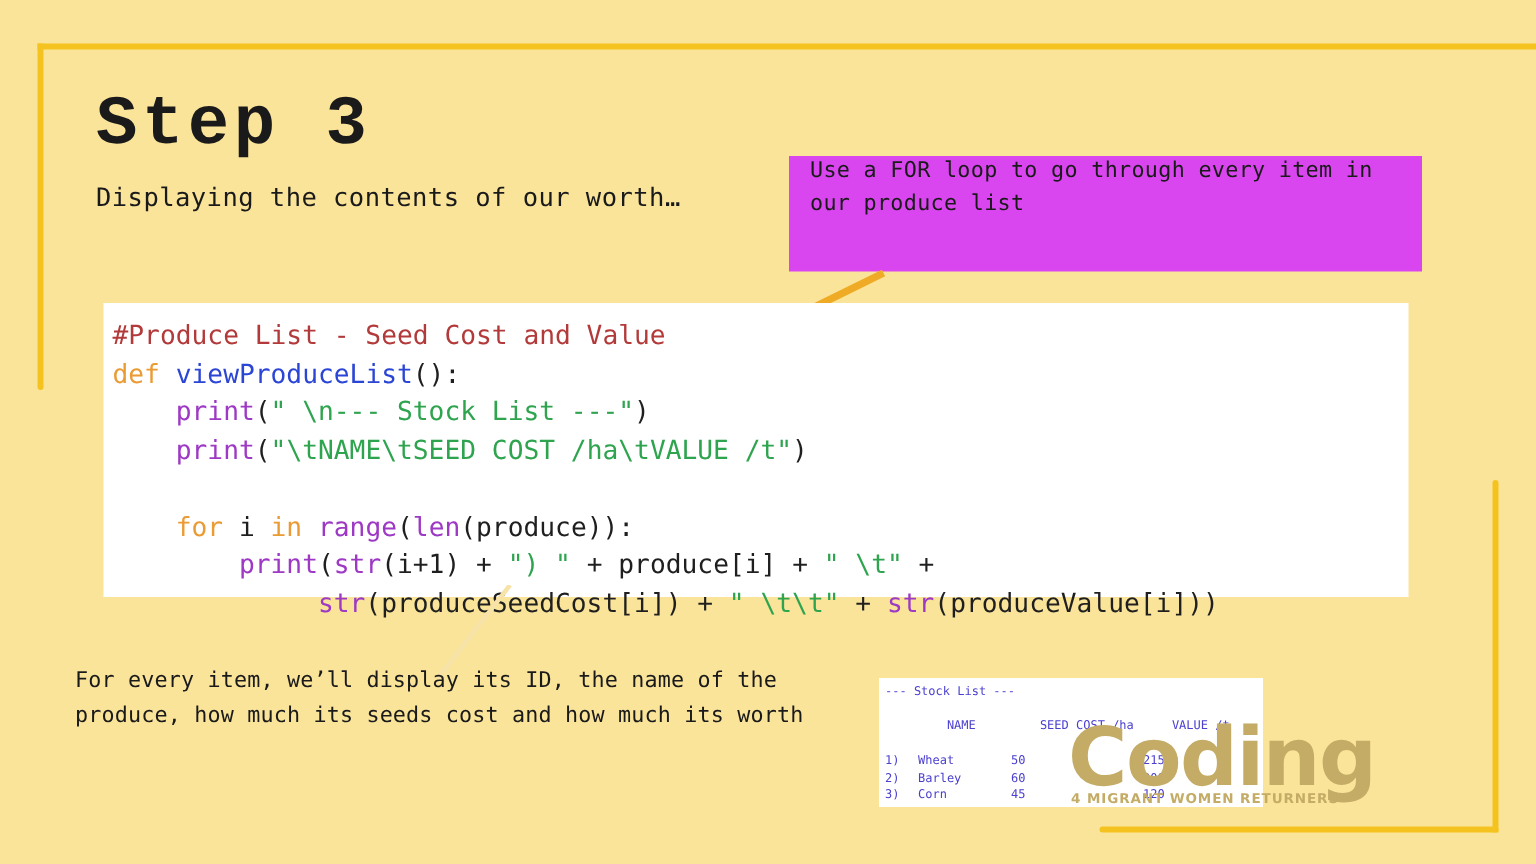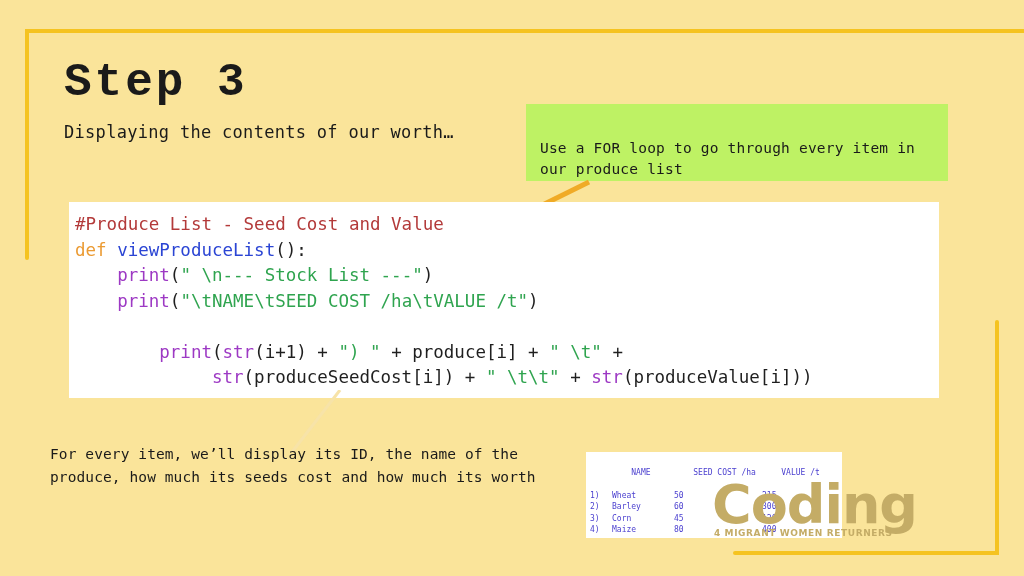--- a/index.html
+++ b/index.html
@@ -39,23 +39,23 @@
     font-size: 17px;
     color: #1a1a1a;
     letter-spacing: 0.3px;
   }
 
   
   #callout-box {
     position: absolute;
     left: 526px; top: 104px;
     width: 422px; height: 77px;
-    background: #bef264;
+    background: #d946ef;
     display: flex;
-    align-items: flex-end;
+    align-items: flex-start;
     box-sizing: border-box;
     padding: 0 14px;
   }
   #callout-text {
     font-size: 14.5px;
     color: #1a1a1a;
     line-height: 1.5;
     letter-spacing: 0.2px;
   }
 
@@ -180,32 +180,34 @@
   <line x1="334" y1="12" x2="42" y2="156" stroke="#f0ab26" stroke-width="5" marker-end="url(#arrowhead)"></line>
 </svg>
 
 <div id="code-block">
   <div>
       <div class="code-line"><span class="tok-comment">#Produce List - Seed Cost and Value</span></div>
       <div class="code-line"><span class="tok-keyword">def </span><span class="tok-funcname">viewProduceList</span><span class="tok-plain">():</span></div>
       <div class="code-line"><span class="tok-plain">    </span><span class="tok-builtin">print</span><span class="tok-plain">(</span><span class="tok-string">" \n--- Stock List ---"</span><span class="tok-plain">)</span></div>
       <div class="code-line"><span class="tok-plain">    </span><span class="tok-builtin">print</span><span class="tok-plain">(</span><span class="tok-string">"\tNAME\tSEED COST /ha\tVALUE /t"</span><span class="tok-plain">)</span></div>
       <div class="code-line"><span class="tok-plain"> </span></div>
+      <div class="code-line"><span class="tok-plain">    </span><span class="tok-keyword">for</span><span class="tok-plain"> i </span><span class="tok-keyword">in</span><span class="tok-plain"> </span><span class="tok-builtin">range</span><span class="tok-plain">(</span><span class="tok-builtin">len</span><span class="tok-plain">(produce)):</span></div>
       <div class="code-line"><span class="tok-plain">        </span><span class="tok-builtin">print</span><span class="tok-plain">(</span><span class="tok-builtin">str</span><span class="tok-plain">(i+1) + </span><span class="tok-string">") "</span><span class="tok-plain"> + produce[i] + </span><span class="tok-string">" \t"</span><span class="tok-plain"> +</span></div>
       <div class="code-line"><span class="tok-plain">             </span><span class="tok-builtin">str</span><span class="tok-plain">(produceSeedCost[i]) + </span><span class="tok-string">" \t\t"</span><span class="tok-plain"> + </span><span class="tok-builtin">str</span><span class="tok-plain">(produceValue[i]))</span></div>
     </div>
 </div>
 
 <svg id="caption-connector" viewBox="0 0 80 70">
   <line x1="60" y1="0" x2="12" y2="62" stroke="#f7e3a8" stroke-width="3"></line>
 </svg>
 
 <div id="bottom-caption">For every item, we’ll display its ID, the name of the produce, how much its seeds cost and how much its worth</div>
 
 <div id="console-output">
+  <div class="console-line">--- Stock List ---</div>
   <div class="console-line">
     <span class="c-id"></span><span class="c-name">NAME</span><span class="c-cost">SEED COST /ha</span><span class="c-val">VALUE /t</span>
   </div>
   <div>
       <div class="console-line"><span class="c-id">1)</span><span class="c-name">Wheat</span><span class="c-cost">50</span><span class="c-val">215</span></div>
       <div class="console-line"><span class="c-id">2)</span><span class="c-name">Barley</span><span class="c-cost">60</span><span class="c-val">300</span></div>
       <div class="console-line"><span class="c-id">3)</span><span class="c-name">Corn</span><span class="c-cost">45</span><span class="c-val">120</span></div>
       <div class="console-line"><span class="c-id">4)</span><span class="c-name">Maize</span><span class="c-cost">80</span><span class="c-val">400</span></div>
     </div>
 </div>

